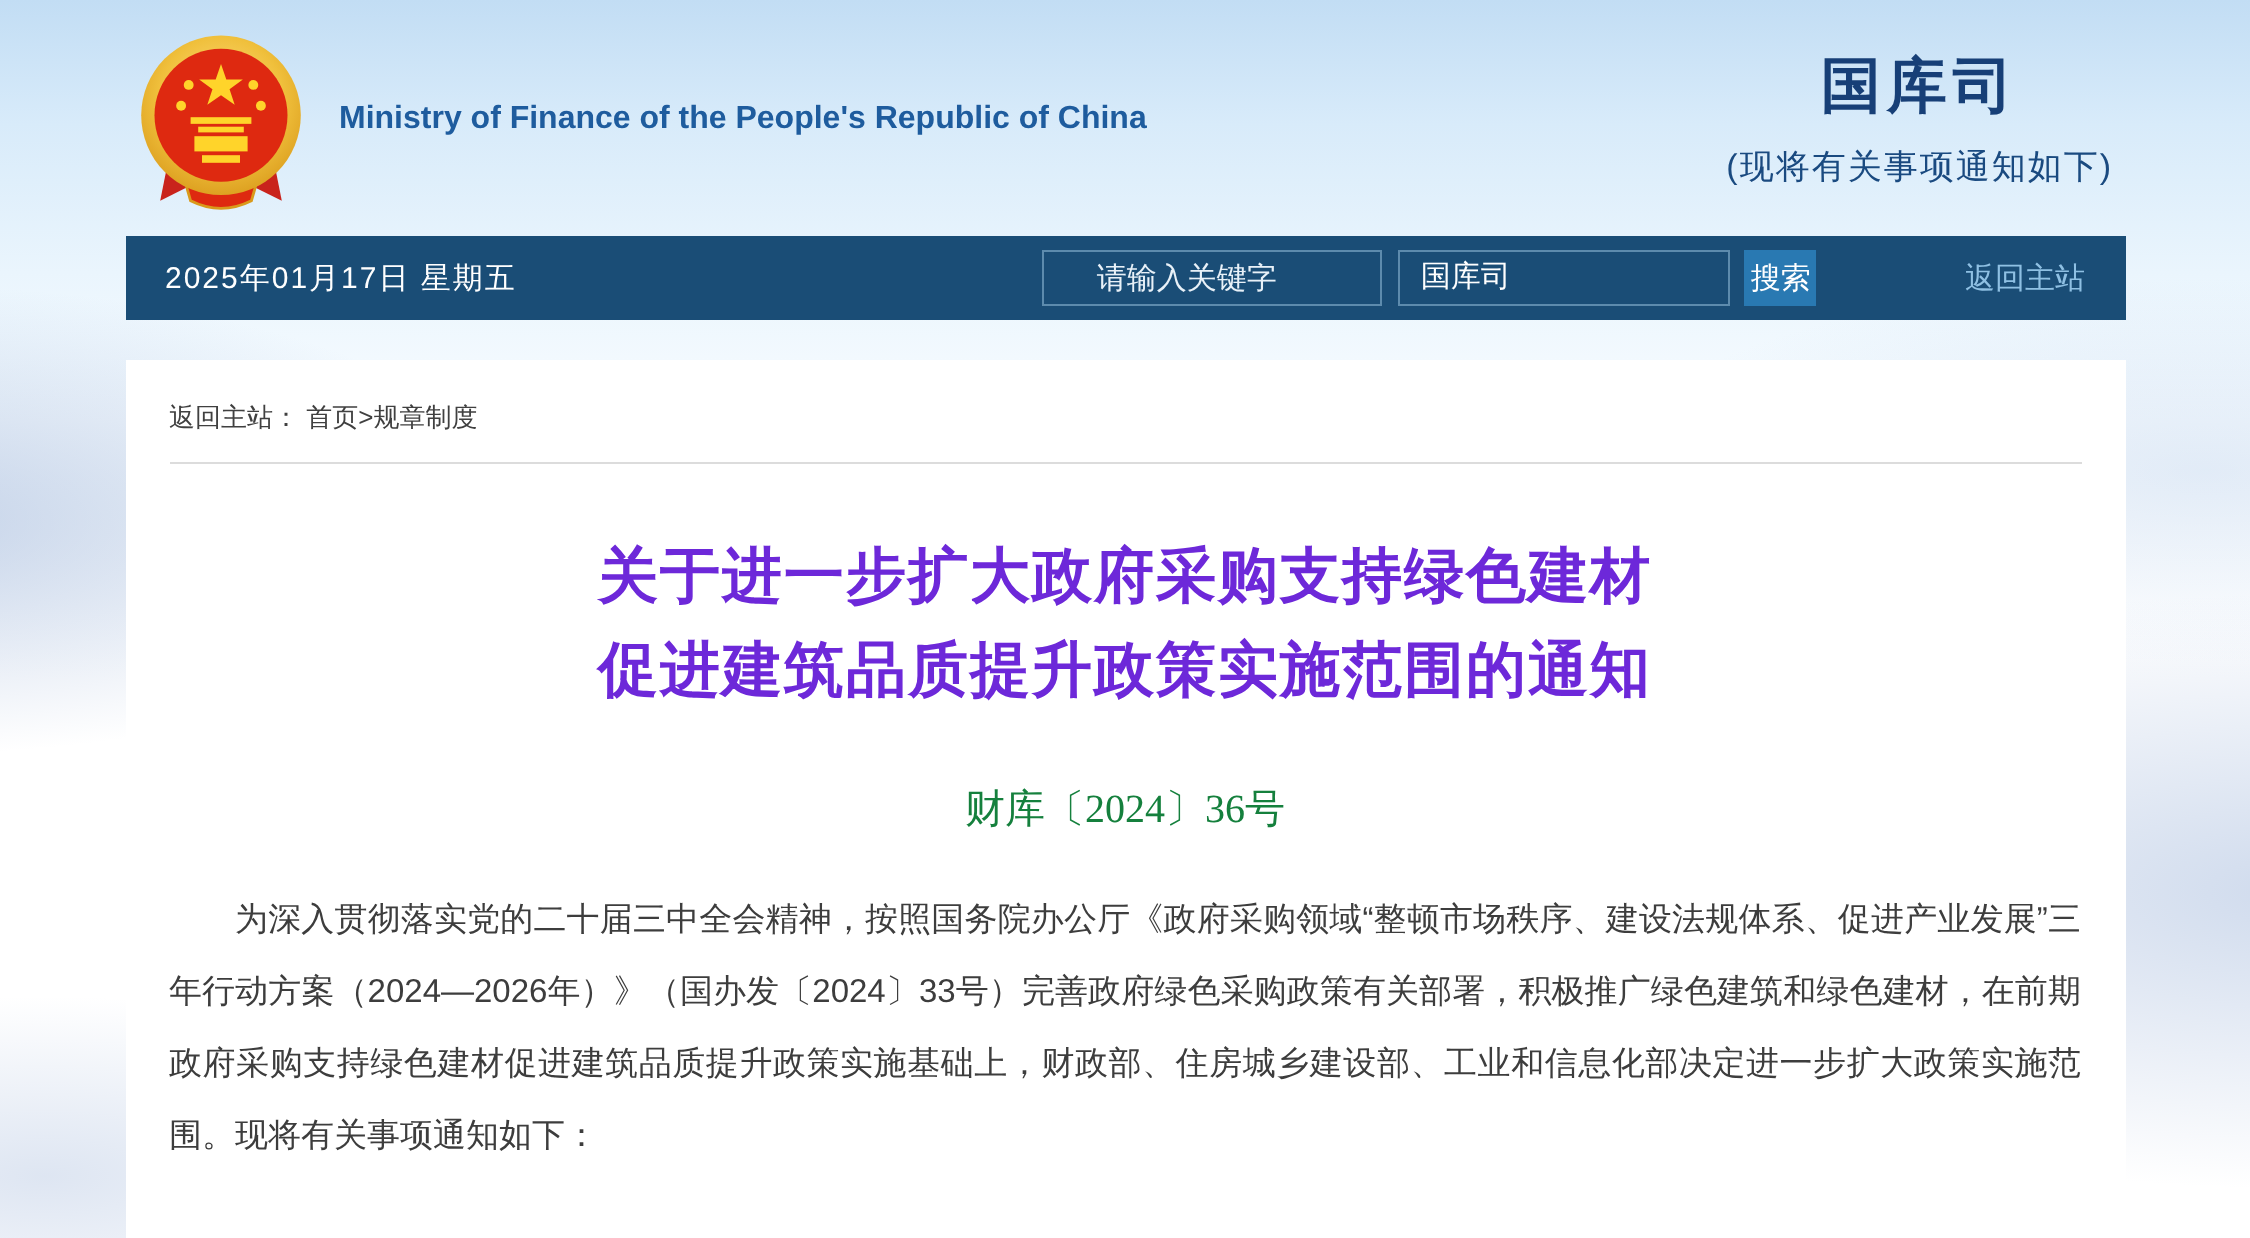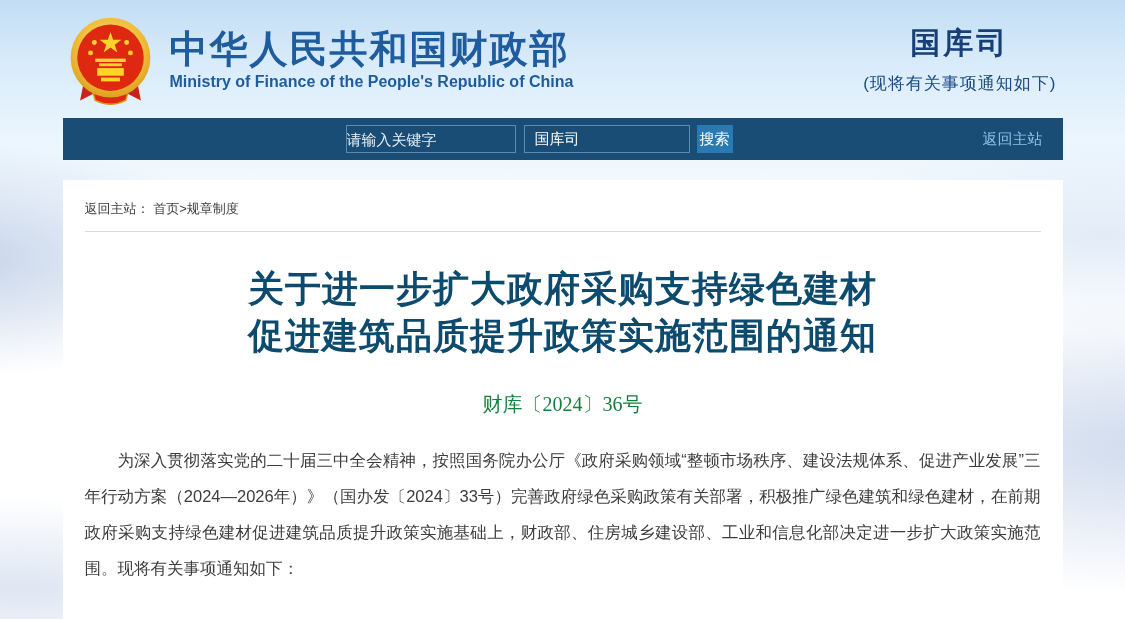--- a/index.html
+++ b/index.html
@@ -30,21 +30,21 @@
 
   
   .navbar {
     height: 42px; background: #1a4d76; display: flex; align-items: center;
     padding: 0 20px; color: #ffffff;
   }
   .nav-date { font-size: 15px; letter-spacing: 1px; white-space: nowrap; }
   .search-input {
     margin-left: 263px; width: 170px; height: 28px;
     background: transparent; border: 1px solid #5d8bad; color: #f0abfc;
-    padding: 0 0; font-size: 15px; outline: none;
+    padding: 0 26px; font-size: 15px; outline: none;
     font-family: "Liberation Sans", "DejaVu Sans", sans-serif;
   }
   .search-input::placeholder { color: #e8f1f8; opacity: 1; }
   .dept-select {
     margin-left: 8px; width: 166px; height: 28px; line-height: 26px;
     border: 1px solid #5d8bad; padding: 0 10px; font-size: 15px; color: #ffffff;
     cursor: pointer;
   }
   .search-btn {
     margin-left: 7px; width: 36px; height: 28px; background: #2979b2;
@@ -55,22 +55,22 @@
 
   
   .content-wrap { margin-top: 20px; }
   .content {
     background: #ffffff; min-height: 439px; padding: 15px 22px 40px 22px;
   }
   .breadcrumb { font-size: 13px; color: #404040; padding: 5px 0 13px 0; border-bottom: 1px solid #dcdcdc; }
   .breadcrumb .crumb-path { cursor: pointer; }
 
   .doc-title {
-    margin-top: 33px; text-align: center; color: #0c4a6e;
-    font-size: 36px; font-weight: bold; line-height: 47px; letter-spacing: 1px;
+    margin-top: 33px; text-align: center; color: #6d28d9;
+    font-size: 30px; font-weight: bold; line-height: 47px; letter-spacing: 1px;
   }
   .doc-number {
     margin-top: 32px; text-align: center; font-size: 20px; color: #15803d;
     font-family: "Liberation Serif", "DejaVu Serif", serif;
   }
   .doc-body { margin-top: 24px; font-size: 16.5px; color: #3d3d3d; }
   .doc-body p { line-height: 36px; text-align: justify; margin-top: 8px; }
   .doc-body p.indent { text-indent: 2em; margin-top: 12px; }
 </style>
 </head>
@@ -101,30 +101,30 @@
       <circle cx="67" cy="31" r="2.6" fill="#ffd42a"></circle>
       <circle cx="29" cy="42" r="2.6" fill="#ffd42a"></circle>
       <circle cx="71" cy="42" r="2.6" fill="#ffd42a"></circle>
 
       <rect x="34" y="48" width="32" height="3.5" fill="#ffd42a"></rect>
       <rect x="38" y="53" width="24" height="3" fill="#ffd42a"></rect>
       <rect x="36" y="58" width="28" height="8" fill="#ffd42a"></rect>
       <rect x="40" y="68" width="20" height="4" fill="#ffd42a"></rect>
     </svg>
     <div class="titles">
-      <div class="site-title">中华人民共和国财政部</div>
       <div class="site-subtitle">Ministry of Finance of the People's Republic of China</div>
     </div>
     <div class="division-block">
       <div class="division-name">国库司</div>
       <div class="division-sub">(现将有关事项通知如下)</div>
     </div>
   </div>
 
   <div class="navbar">
+    <span class="nav-date">2025年01月17日  星期五</span>
     <input class="search-input" type="text" placeholder="请输入关键字" style="">
     <div class="dept-select">国库司</div>
     <button class="search-btn">搜索</button>
     <a class="home-link">返回主站</a>
   </div>
 
   <div class="content-wrap">
     <div class="content">
 
       <div class="breadcrumb">

